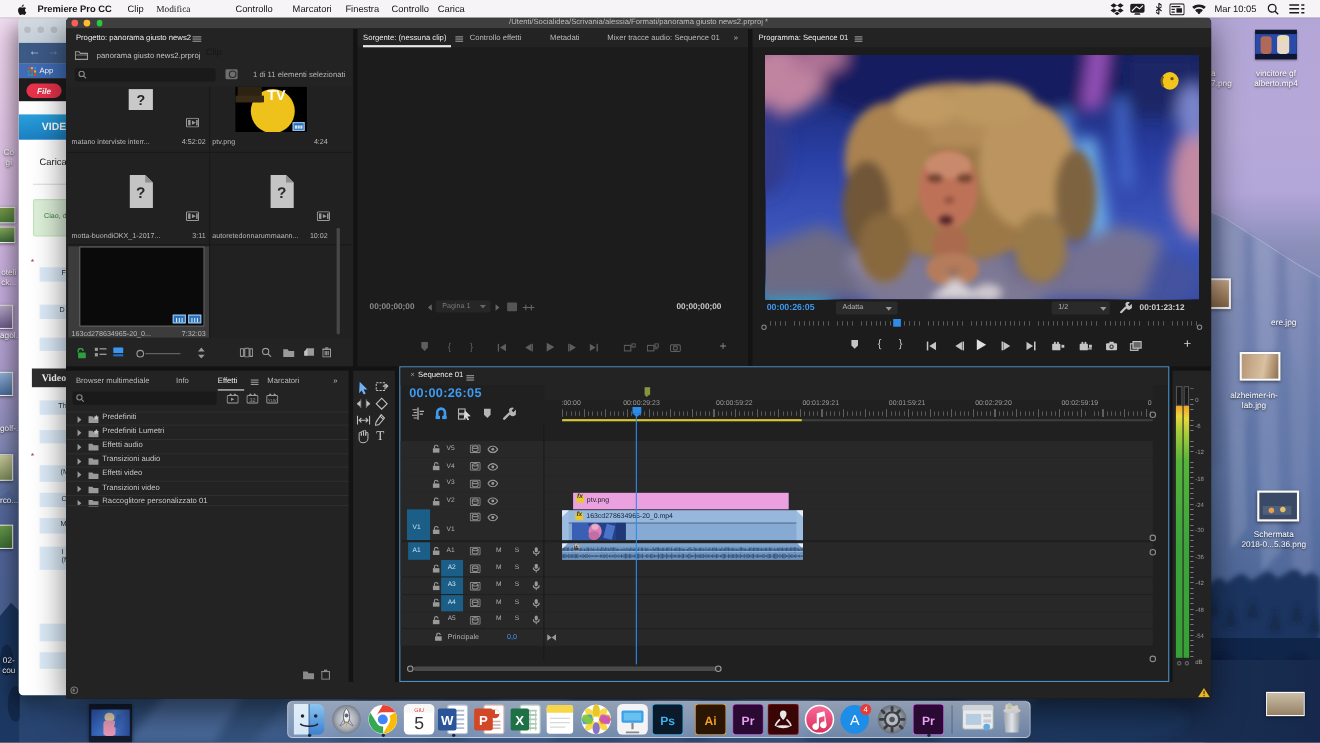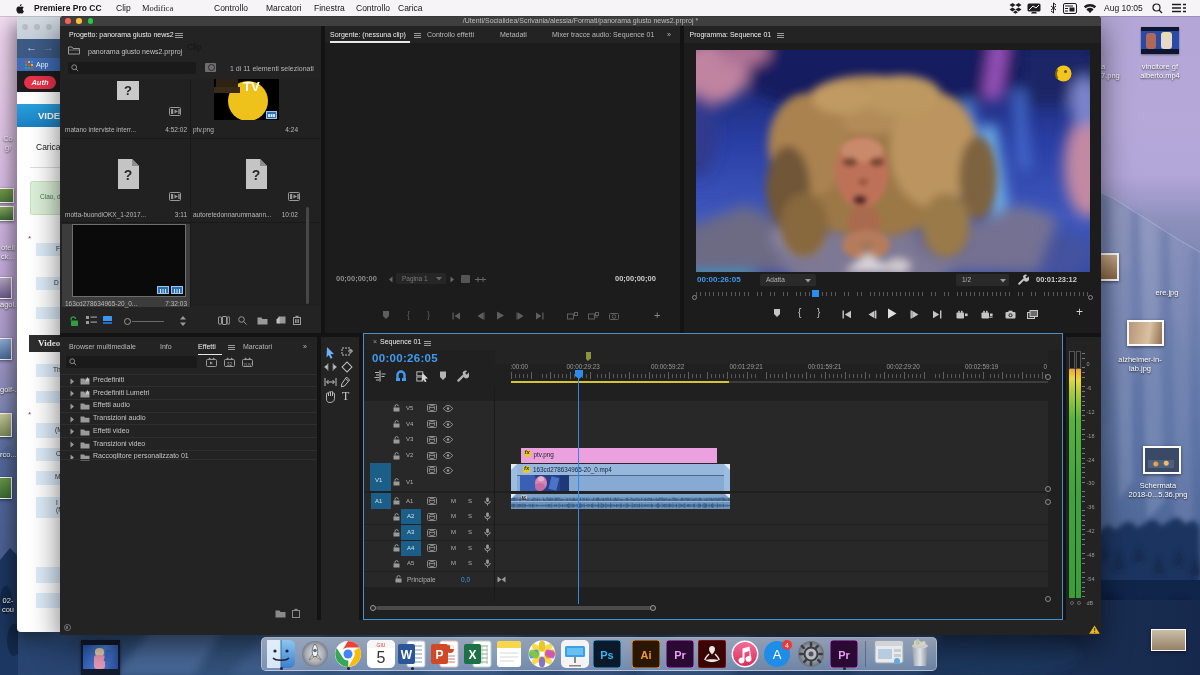--- a/index.html
+++ b/index.html
@@ -184,21 +184,21 @@
           <rect x="0" y="3" width="2" height="2" fill="#34a853"></rect>
           <rect x="3" y="3" width="2" height="2" fill="#e84335"></rect>
           <rect x="6" y="3" width="2" height="2" fill="#f7b50b"></rect>
           <rect x="0" y="6" width="2" height="2" fill="#4285f4"></rect>
           <rect x="3" y="6" width="2" height="2" fill="#34a853"></rect>
           <rect x="6" y="6" width="2" height="2" fill="#e84335"></rect>
         </svg>
       <div class="abs" style="left:19px;top:2.5px;color:#fff;font-size:7px;">App</div>
     </div>
     <div class="bbar" style="top:55px;height:21px;background:#1d1d1f;">
-      <div class="abs" style="left:7px;top:5px;width:32px;height:13px;background:#e8324a;border-radius:7px;color:#fff;font-size:7.5px;font-style:italic;font-weight:bold;text-align:center;line-height:13px;">Auth</div>
+      <div class="abs" style="left:7px;top:5px;width:32px;height:13px;background:#e8324a;border-radius:7px;color:#fff;font-size:7.5px;font-style:italic;font-weight:bold;text-align:center;line-height:13px;">File</div>
     </div>
     <div class="bbar" style="top:88px;height:23px;background:linear-gradient(#28a0dc,#1b7fc2);">
       <div class="abs" style="left:21px;top:6px;color:#fff;font-size:9.5px;font-weight:bold;">VIDEO</div>
     </div>
     <div class="abs" style="left:19px;top:126px;color:#1a1a1a;font-size:8.5px;white-space:nowrap;">Carica V</div>
     <div class="abs" style="left:13px;top:151px;width:31px;height:1px;background:#ddd;"></div>
     <div class="abs" style="left:13px;top:165px;width:31px;height:32px;background:#dcefd8;border:1px solid #c6e2bc;border-radius:2px;">
         <div class="abs" style="left:9px;top:11px;color:#3a7a3a;font-size:6.5px;">Ciao, d</div>
       </div>
     <div class="abs" style="left:11px;top:218px;color:#a02a50;font-size:8px;">*</div>
@@ -1039,21 +1039,21 @@
           <path d="M0.8 3.2a10 10 0 0112.4 0l-1.7 2a7.4 7.4 0 00-9 0zM3.4 6.2a6 6 0 017.2 0L9 8.2a3.4 3.4 0 00-4 0zM7 10.2l-1.6-1.9a2 2 0 013.2 0z" fill="#1d1d1d"></path>
         </svg></span>
     <span style="left:1152px;top:2.5px;"><svg width="11" height="11">
           <circle cx="4.5" cy="4.5" r="3.5" fill="none" stroke="#1d1d1d" stroke-width="1.2"></circle>
           <line x1="7" y1="7" x2="10" y2="10" stroke="#1d1d1d" stroke-width="1.2"></line>
         </svg></span>
     <span style="left:1172px;top:3px;"><svg width="14" height="10">
           <path d="M0 1.5h9M0 5h9M0 8.5h9" stroke="#1d1d1d" stroke-width="1.4"></path>
           <path d="M11 1.5h3M11 5h3M11 8.5h3" stroke="#1d1d1d" stroke-width="1.4"></path>
         </svg></span>
-    <span style="left:1104px;">Aug 10:05</span>
+    <span style="left:1104px;">Mar 10:05</span>
 
   </div>
 
   <div class="abs" id="dock"></div>
   <div class="abs" id="dockicons">
   <div class="dk" style="left:267px;top:640px;width:28px;height:28px;"><svg width="28" height="28">
           <defs>
             <linearGradient id="fnd" x1="0" y1="0" x2="0" y2="1">
               <stop offset="0" stop-color="#8cc6f0"></stop>
               <stop offset="1" stop-color="#3a7fd0"></stop>

